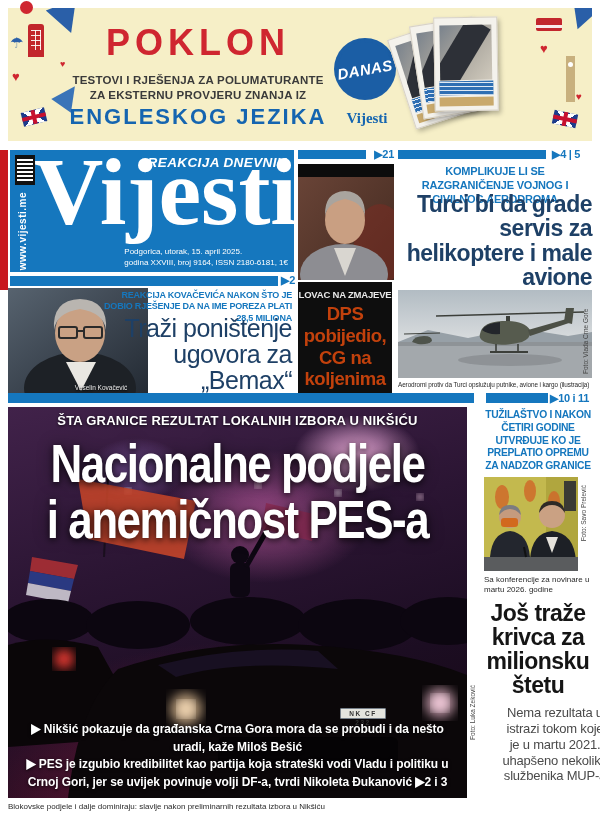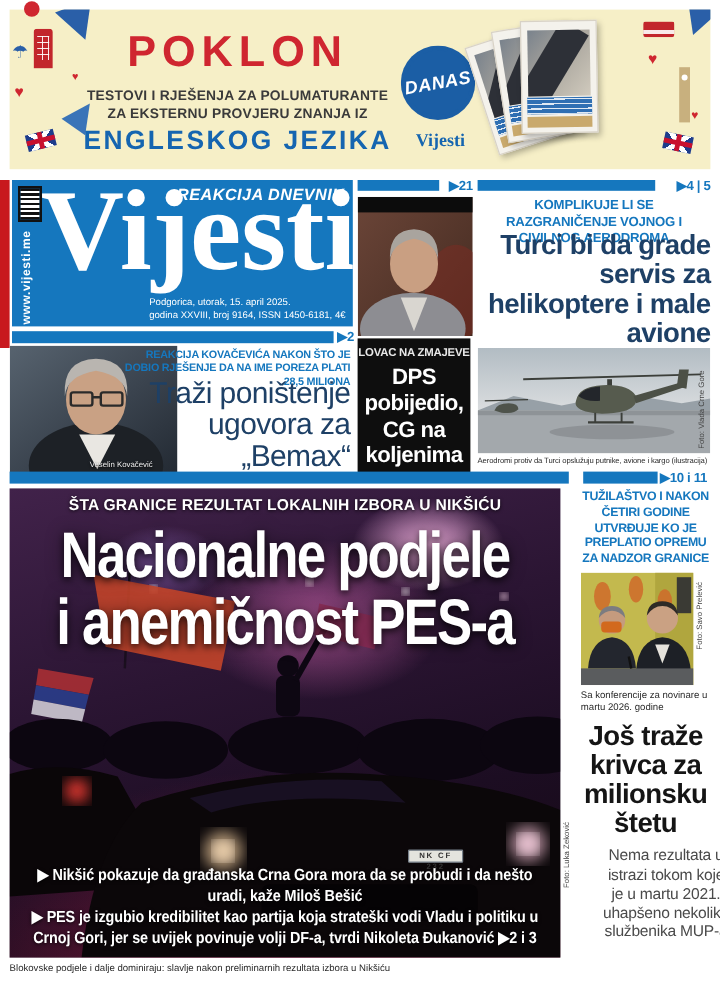--- a/index.html
+++ b/index.html
@@ -88,26 +88,26 @@
   .bemax-headline { position:absolute; left:70px; top:27px; width:214px; text-align:right;
     color:#1e4066; font-weight:normal; font-size:25px; line-height:1.04; letter-spacing:-0.5px; }
 
   
   #dps { left:298px; top:150px; width:96px; height:244px; }
   .dps-bar { position:absolute; left:0; top:0; width:68px; height:9px; background:#1577be; }
   .dps-marker { position:absolute; right:0; top:-2px; width:26px; text-align:right; }
   .dps-photo { position:absolute; left:0; top:14px; width:96px; height:116px; overflow:hidden; }
   .dps-box { position:absolute; left:0; top:132px; width:94px; height:112px; background:#0e0e0e; text-align:center; }
   .dps-rubric { margin-top:7px; color:#e8e8e8; font-weight:bold; font-size:9.5px; letter-spacing:-0.2px; }
-  .dps-headline { margin-top:3px; padding:0 0; color:#ffffff; font-weight:bold; font-size:18.5px; line-height:1.18; letter-spacing:-0.5px; }
+  .dps-headline { margin-top:3px; padding:0 0; color:#c2410c; font-weight:bold; font-size:18.5px; line-height:1.18; letter-spacing:-0.5px; }
 
   
   #heli { left:398px; top:150px; width:194px; height:246px; }
   .heli-bar { position:absolute; left:0; top:0; width:148px; height:9px; background:#1577be; }
-  .heli-marker { position:absolute; right:0; top:-2px; width:40px; text-align:right; }
+  .heli-marker { position:absolute; right:0; top:-2px; width:40px; }
   .heli-kicker { position:absolute; left:0; top:15px; width:194px; text-align:center;
     color:#1577be; font-weight:bold; font-size:11px; line-height:1.25; letter-spacing:-0.2px; }
   .heli-headline { position:absolute; left:0; top:42px; width:194px; text-align:right;
     color:#1e4066; font-weight:bold; font-size:23px; line-height:1.06; letter-spacing:-0.5px; }
   .heli-photo { position:absolute; left:0; top:140px; width:194px; height:88px; overflow:hidden; }
   .heli-credit { position:absolute; left:184px; top:148px; height:78px; color:#444; font-size:6.5px; }
   .heli-caption { position:absolute; left:0; top:231px; width:194px; white-space:nowrap;
     color:#2a2a2a; font-size:6.4px; letter-spacing:-0.1px; }
 
   
@@ -215,21 +215,21 @@
   </div>
 
   <div class="abs red-strip"></div>
   <div class="abs" id="masthead">
     <div class="mh-mark"></div>
     <div class="mh-url vtext">www.vijesti.me</div>
     <div class="mh-tagline">REAKCIJA DNEVNIK</div>
     <div class="mh-logo">Vijesti</div>
     <div class="mh-issue">
       <div>Podgorica, utorak, 15. april 2025.</div>
-      <div>godina XXVIII, broj 9164, ISSN 1450-6181, 4€</div>
+      <div>godina XXVIII, broj 9164, ISSN 2180-6181, 1€</div>
     </div>
   </div>
   <div class="abs mh-bar"></div>
   <div class="abs mh-marker marker">▶2</div>
 
   <div class="abs" id="bemax">
     <div class="bemax-photo">
       <svg width="140" height="106" viewBox="0 0 140 106">
         <defs>
             <linearGradient id="kvbg" x1="0" y1="0" x2="1" y2="1">

